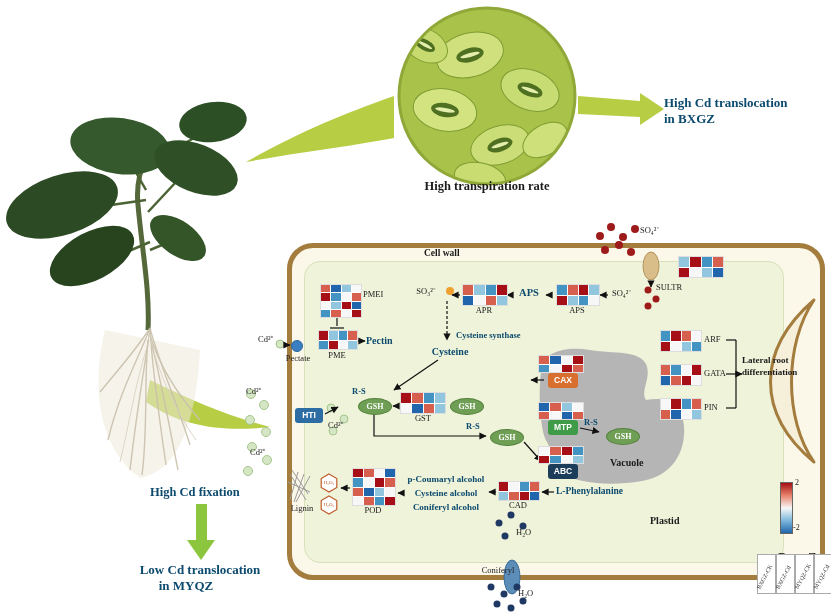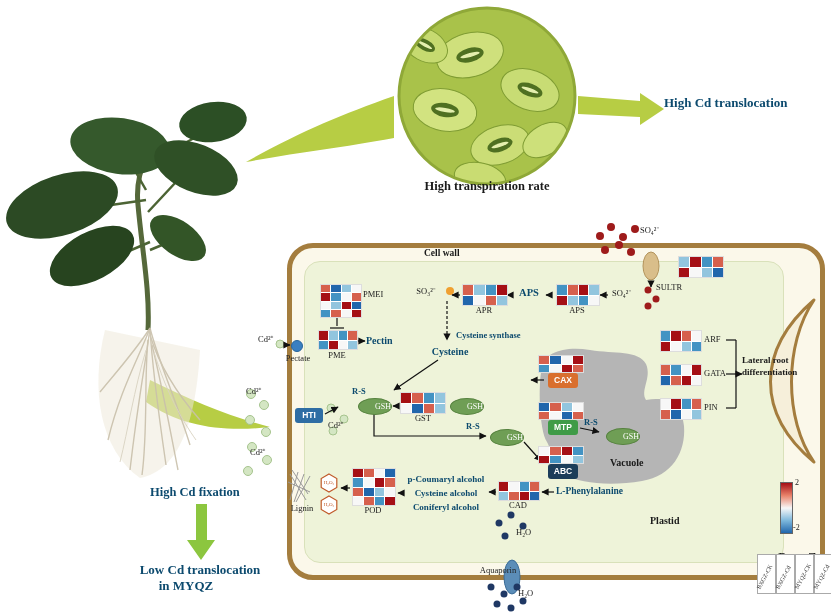--- a/index.html
+++ b/index.html
@@ -10,22 +10,22 @@
   .dr{color:#0c4a6e;}
   .ctr{text-align:center;}
   .cell-outer{position:absolute;left:287px;top:243px;width:528px;height:327px;
       background:#fbf8ea;border:5px solid #a47d3e;border-radius:26px;}
   .cell-inner{position:absolute;left:304px;top:261px;width:478px;height:300px;
       background:#eef3d9;border:1px solid #d9e1ba;border-radius:16px;}
   .hm{position:absolute;display:grid;gap:1px;background:#fff;border:1px solid #ddd;}
   .tbox{position:absolute;border-radius:3px;color:#fff;font-weight:bold;
       font-size:8.5px;text-align:center;font-family:"Liberation Sans",sans-serif;}
   .gsh{position:absolute;width:32px;height:15px;border-radius:50%;background:#6f9e55;
-      border:1px solid #56823f;color:#fff;font-weight:normal;font-size:8px;
-      text-align:right;line-height:15px;}
+      border:1px solid #56823f;color:#fff;font-weight:bold;font-size:8px;
+      text-align:center;line-height:15px;}
   .gene{font-size:8.5px;color:#222;}
   .smp{position:absolute;width:17px;height:38px;background:#fff;border:1px solid #aaa;top:554px;}
   .smp span{position:absolute;left:3px;bottom:3px;font-size:6px;white-space:nowrap;
       transform:rotate(-62deg);transform-origin:left bottom;color:#333;}
   #grad{position:absolute;left:780px;top:482px;width:11px;height:50px;border:1px solid #666;
       background:linear-gradient(to bottom,#a50f15,#e8826a,#f7f7f7,#7db8dc,#2166ac);}
   svg{position:absolute;left:0;top:0;}
   .hex{position:absolute;font-size:5px;color:#c05a2a;text-align:center;line-height:8px;}
 </style>
 </head>
@@ -371,34 +371,35 @@
   <div class="tbox" style="left:548px;top:420px;width:30px;height:15px;line-height:15px;background:#3f9b47;">MTP</div>
   <div class="tbox" style="left:548px;top:464px;width:30px;height:15px;line-height:15px;background:#1c3d5a;">ABC</div>
 
   <div class="gsh" style="left:358px;top:398px;">GSH</div>
   <div class="gsh" style="left:450px;top:398px;">GSH</div>
   <div class="gsh" style="left:490px;top:429px;">GSH</div>
   <div class="gsh" style="left:606px;top:428px;">GSH</div>
 
   <div class="txt b ctr" style="left:397px;top:180px;width:180px;font-size:12.5px;">High transpiration rate</div>
   <div class="txt b dr" style="left:664px;top:96px;width:164px;font-size:13px;">High Cd translocation</div>
+  <div class="txt b dr" style="left:664px;top:112px;width:164px;font-size:13px;">in BXGZ</div>
   <div class="txt b dr" style="left:150px;top:486px;width:116px;font-size:12.5px;">High Cd fixation</div>
   <div class="txt b dr ctr" style="left:128px;top:563px;width:144px;font-size:13px;">Low Cd translocation</div>
   <div class="txt b dr ctr" style="left:114px;top:579px;width:144px;font-size:13px;">in MYQZ</div>
 
   <div class="txt b" style="left:424px;top:248px;width:60px;font-size:9.5px;">Cell wall</div>
   <div class="txt b" style="left:610px;top:457px;width:52px;font-size:10px;">Vacuole</div>
   <div class="txt b" style="left:650px;top:515px;width:46px;font-size:10px;">Plastid</div>
   <div class="txt b" style="left:742px;top:356px;width:80px;font-size:9px;">Lateral root</div>
   <div class="txt b" style="left:742px;top:368px;width:80px;font-size:9px;">differentiation</div>
 
   <div class="txt b dr" style="left:366px;top:335px;width:42px;font-size:10px;">Pectin</div>
   <div class="txt gene ctr" style="left:276px;top:354px;width:44px;">Pectate</div>
   <div class="txt gene ctr" style="left:280px;top:504px;width:44px;">Lignin</div>
-  <div class="txt gene ctr" style="left:468px;top:566px;width:60px;">Aquaporin</div>
+  <div class="txt gene ctr" style="left:468px;top:566px;width:60px;">Coniferyl</div>
   <div class="txt b dr ctr" style="left:424px;top:346px;width:52px;font-size:10px;">Cysteine</div>
   <div class="txt b dr" style="left:456px;top:331px;width:94px;font-size:8.5px;">Cysteine synthase</div>
   <div class="txt b dr ctr" style="left:514px;top:287px;width:30px;font-size:10.5px;">APS</div>
   <div class="txt gene" style="left:640px;top:226px;width:34px;">SO₄²⁻</div>
   <div class="txt gene" style="left:612px;top:289px;width:32px;">SO₄²⁻</div>
   <div class="txt gene ctr" style="left:408px;top:287px;width:36px;">SO₃²⁻</div>
   <div class="txt b dr" style="left:556px;top:486px;width:90px;font-size:9.5px;">L-Phenylalanine</div>
   <div class="txt b dr ctr" style="left:402px;top:475px;width:88px;font-size:9px;">p-Coumaryl alcohol</div>
   <div class="txt b dr ctr" style="left:408px;top:489px;width:76px;font-size:9px;">Cysteine alcohol</div>
   <div class="txt b dr ctr" style="left:404px;top:503px;width:84px;font-size:9px;">Coniferyl alcohol</div>

